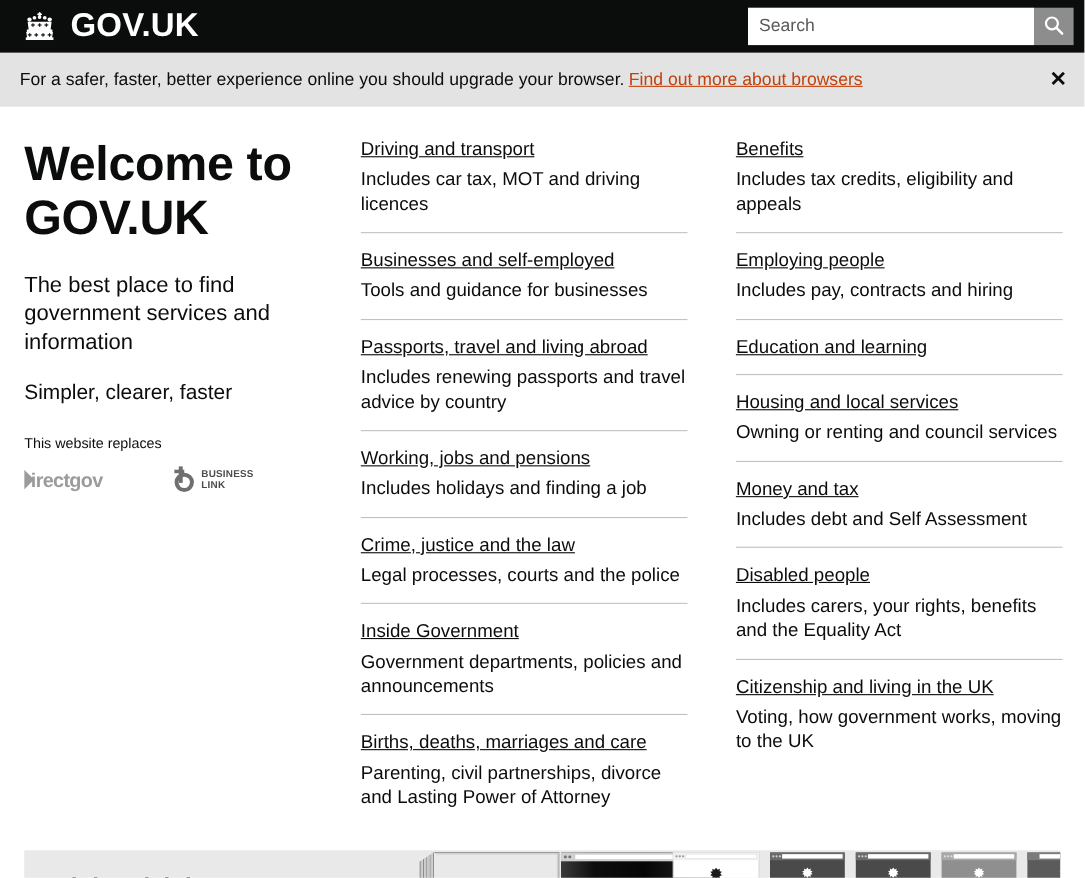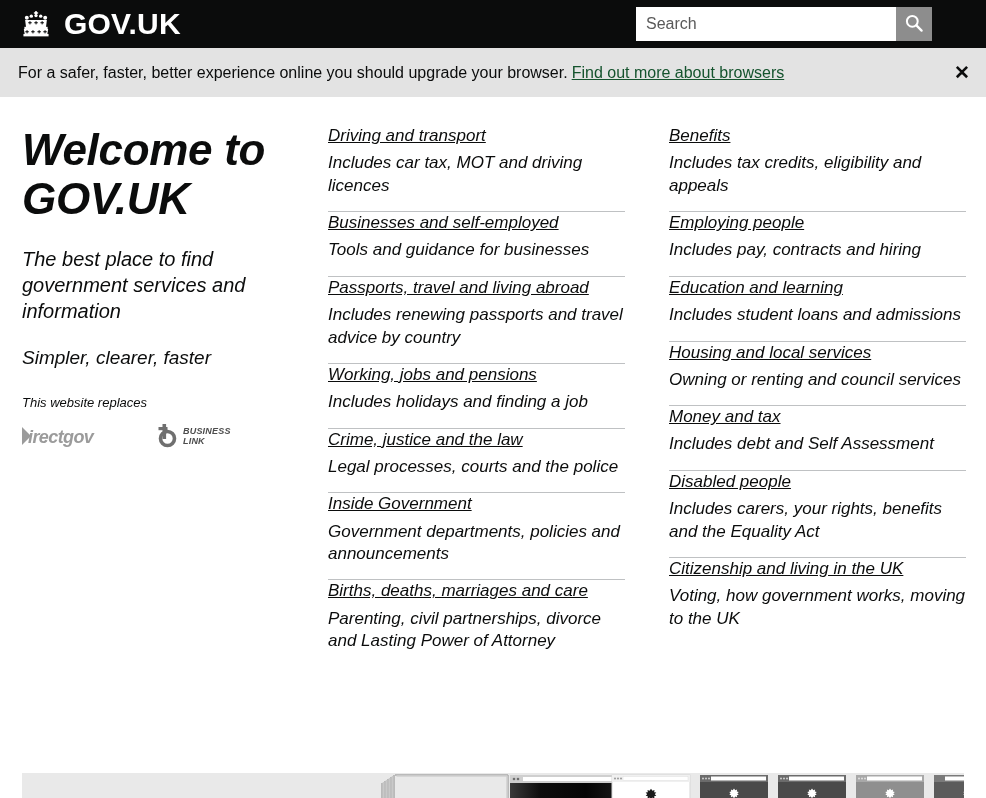--- a/index.html
+++ b/index.html
@@ -29,21 +29,21 @@
   .brand-text {
     color: #ffffff;
     font-size: 30px;
     font-weight: bold;
     letter-spacing: 0.2px;
     margin-left: 10px;
     line-height: 1;
   }
   .search-wrap {
     position: absolute;
-    left: 636px; top: 7px;
+    left: 680px; top: 7px;
     width: 296px; height: 34px;
     display: flex;
   }
   .search-input {
     flex: 1 1 auto;
     height: 34px;
     border: 0; outline: 0;
     background: #ffffff;
     padding: 0 10px;
     font-family: "Liberation Sans", sans-serif;
@@ -66,39 +66,39 @@
     background: #e3e3e3;
     display: flex; align-items: center;
   }
   .upgrade-text {
     margin-left: 18px;
     font-size: 16px;
     color: #0b0c0c;
     line-height: 1;
   }
   .upgrade-link {
-    color: #14532d;
+    color: #c2410c;
     text-decoration: underline;
     margin-left: 4px;
   }
   .banner-close {
     position: absolute;
     right: 10px; top: 50%;
     transform: translateY(-50%);
     width: 28px; height: 28px;
     background: none; border: 0; padding: 0;
     cursor: pointer;
     font-size: 19px; font-weight: bold;
     color: #0b0c0c;
     line-height: 1;
     font-family: "Liberation Sans", sans-serif;
   }
 
   
-  .main { position: relative; width: 986px; height: 600px; font-style: italic; }
+  .main { position: relative; width: 986px; height: 600px; }
 
   .intro {
     position: absolute;
     left: 22px; top: 28px;
     width: 300px;
   }
   .intro h1 {
     margin: 0;
     font-size: 44px;
     font-weight: bold;
@@ -137,20 +137,21 @@
     top: 28px;
     width: 297px;
   }
   .col-1 { left: 328px; }
   .col-2 { left: 669px; }
 
   .cat { padding: 0; }
   .cat + .cat {
     border-top: 1px solid #bfc1c3;
     margin-top: 14px;
+    padding-top: 14px;
   }
   .cat-link {
     display: inline-block;
     font-size: 17px;
     line-height: 1.25;
     color: #0b0c0c;
     text-decoration: underline;
   }
   .cat-desc {
     margin: 6px 0 0 0;
@@ -315,21 +316,20 @@
     <div class="cat">
       <a class="cat-link" href="#">Benefits</a>
       <p class="cat-desc">Includes tax credits, eligibility and appeals</p>
     </div>
     <div class="cat">
       <a class="cat-link" href="#">Employing people</a>
       <p class="cat-desc">Includes pay, contracts and hiring</p>
     </div>
     <div class="cat">
       <a class="cat-link" href="#">Education and learning</a>
-      <p class="cat-desc">Includes student loans and admissions</p>
     </div>
     <div class="cat">
       <a class="cat-link" href="#">Housing and local services</a>
       <p class="cat-desc">Owning or renting and council services</p>
     </div>
     <div class="cat">
       <a class="cat-link" href="#">Money and tax</a>
       <p class="cat-desc">Includes debt and Self Assessment</p>
     </div>
     <div class="cat">

